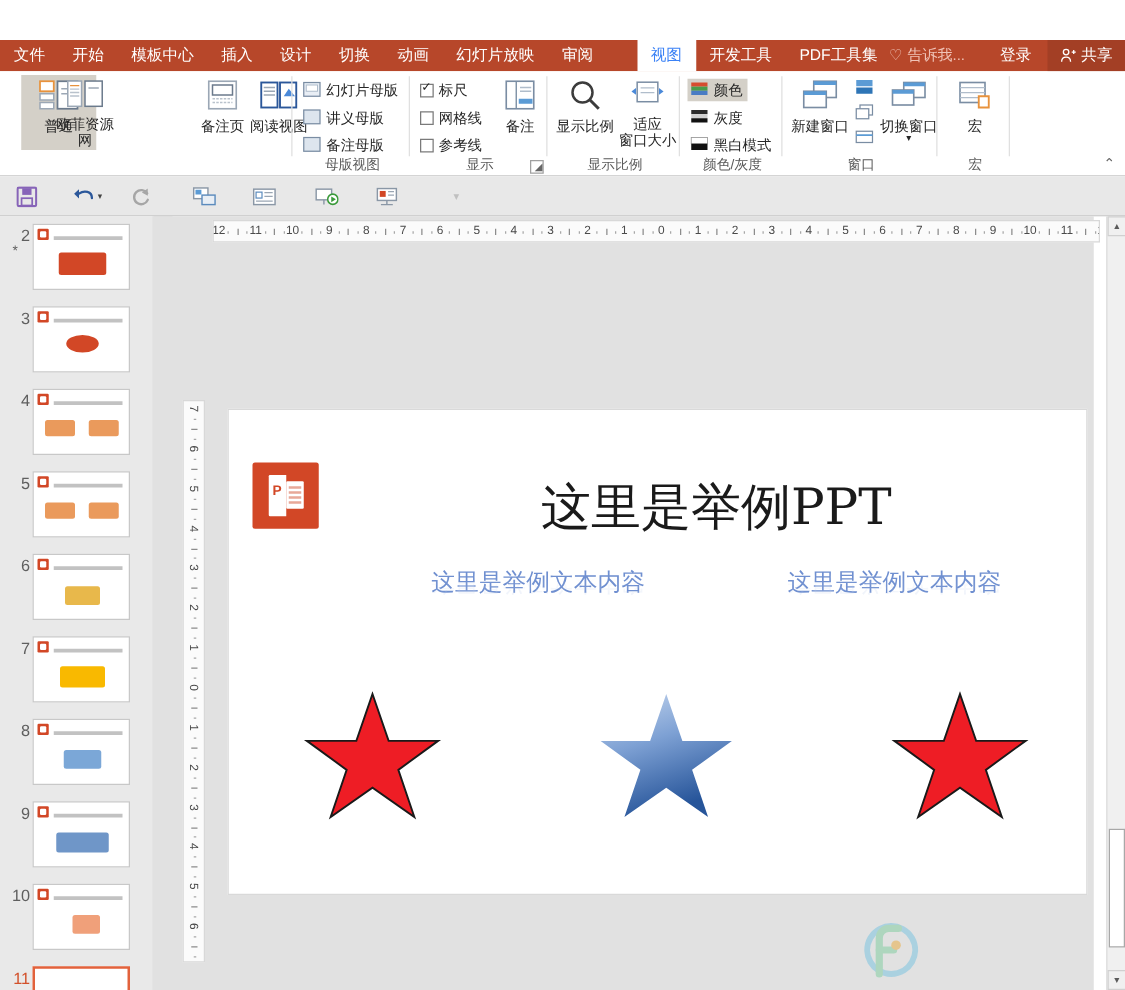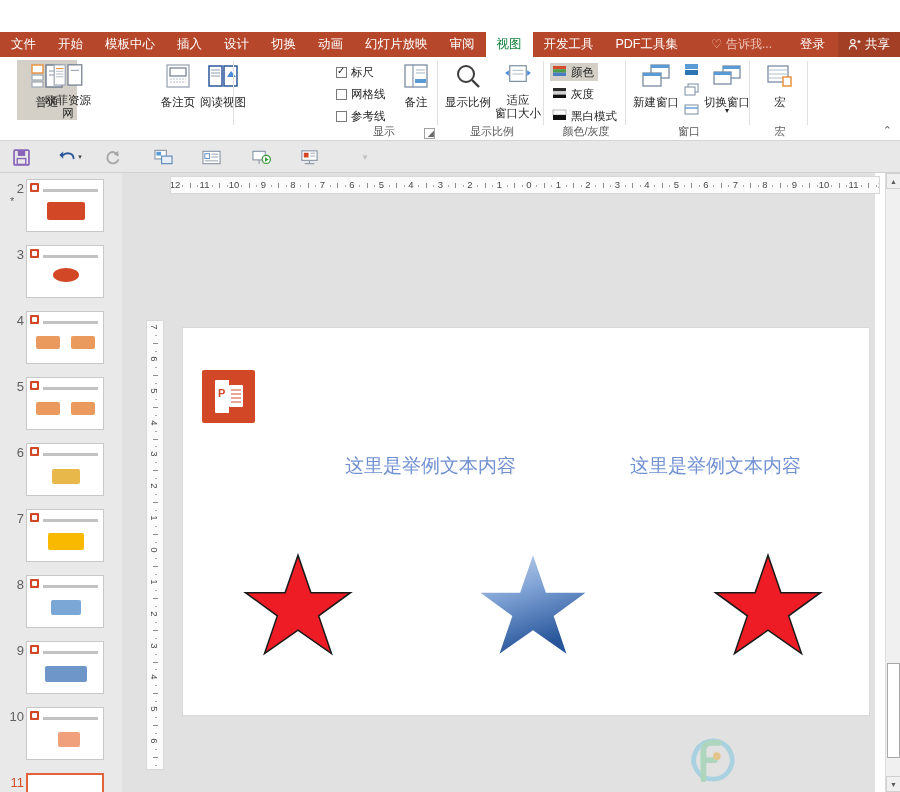--- a/index.html
+++ b/index.html
@@ -44,21 +44,21 @@
   
   .tabstrip {
     position: absolute; left: 0; top: 32px; width: 900px; height: 25px;
     background: #b7472a;
   }
   .tabs { position: absolute; left: 0; top: 0; display: flex; height: 25px; }
   .tab {
     padding: 0 11px; height: 25px; line-height: 25px; font-size: 12.5px;
     color: #fff; white-space: nowrap;
   }
-  .tab.active { background: #ffffff; color: #15803d; }
+  .tab.active { background: #ffffff; color: #3b82f6; margin-left: 24px; }
   .tellme {
     position: absolute; right: 128px; top: 0; height: 25px; line-height: 25px;
     font-size: 12px; color: #f0c3b7; display: flex; align-items: center; gap: 4px;
   }
   .bulb { font-size: 12px; }
   .login {
     position: absolute; right: 75px; top: 0; height: 25px; line-height: 25px;
     font-size: 12.5px; color: #fff;
   }
   .share {
@@ -339,20 +339,43 @@
           <line x1="5" y1="7" x2="14" y2="7" stroke="#9ba7b5" stroke-width="1.1"></line>
           <line x1="5" y1="10" x2="14" y2="10" stroke="#9ba7b5" stroke-width="1.1"></line>
           <line x1="5" y1="13" x2="14" y2="13" stroke="#9ba7b5" stroke-width="1.1"></line>
           <polygon points="21,14 25,8 30,14" fill="#4a89d9"></polygon>
         </svg>
         <span>阅读视图</span>
       </div>
       <div class="sep"></div>
     </div>
 
+    <div class="rgroup" style="left:236px;width:92px;">
+      <div class="smallrow" style="left:6px;top:6px;">
+        <svg class="si" viewBox="0 0 15 14">
+          <rect x="1" y="1" width="13" height="11" fill="#e9eef5" stroke="#7a8da3" stroke-width="1"></rect>
+          <rect x="3" y="3" width="9" height="5" fill="#fff" stroke="#aebccb" stroke-width=".8"></rect>
+        </svg>
+        <span>幻灯片母版</span>
+      </div>
+      <div class="smallrow" style="left:6px;top:28px;">
+        <svg class="si" viewBox="0 0 15 14">
+          <rect x="1" y="1" width="13" height="11" fill="#dde5ee" stroke="#7a8da3" stroke-width="1"></rect>
+        </svg>
+        <span>讲义母版</span>
+      </div>
+      <div class="smallrow" style="left:6px;top:50px;">
+        <svg class="si" viewBox="0 0 15 14">
+          <rect x="1" y="1" width="13" height="11" fill="#dde5ee" stroke="#7a8da3" stroke-width="1"></rect>
+        </svg>
+        <span>备注母版</span>
+      </div>
+      <div class="glabel">母版视图</div>
+      <div class="sep"></div>
+    </div>
 
     <div class="rgroup" style="left:330px;width:108px;">
       <div class="smallrow" style="left:6px;top:6px;">
         <span class="cbox on"></span>
         <span>标尺</span>
       </div>
       <div class="smallrow" style="left:6px;top:28px;">
         <span class="cbox"></span>
         <span>网格线</span>
       </div>
@@ -815,20 +838,21 @@
   <div class="slide">
     <div class="slide-pp-logo">
       <div class="door"></div>
       <div class="page">
         <i style="top:4px;"></i>
           <i style="top:8px;"></i>
           <i style="top:12px;"></i>
           <i style="top:16px;"></i>
       </div>
     </div>
+    <div class="slide-title">这里是举例PPT</div>
     <div class="slide-subs">
       <div class="sub" id="sub0" data-mirror="这里是举例文本内容">这里是举例文本内容</div>
       <div class="sub" id="sub1" data-mirror="这里是举例文本内容">这里是举例文本内容</div>
     </div>
     <div class="stars">
       <svg class="star" viewBox="0 0 100 96">
         <polygon points="50,2 61.8,36.3 98,36.3 68.9,57.5 80.6,92 50,70.6 19.4,92 31.1,57.5 2,36.3 38.2,36.3" fill="#ee1d25" stroke="#1a1a1a" stroke-width="1.4"></polygon>
       </svg>
       <svg class="star" viewBox="0 0 100 96">
         <defs>

